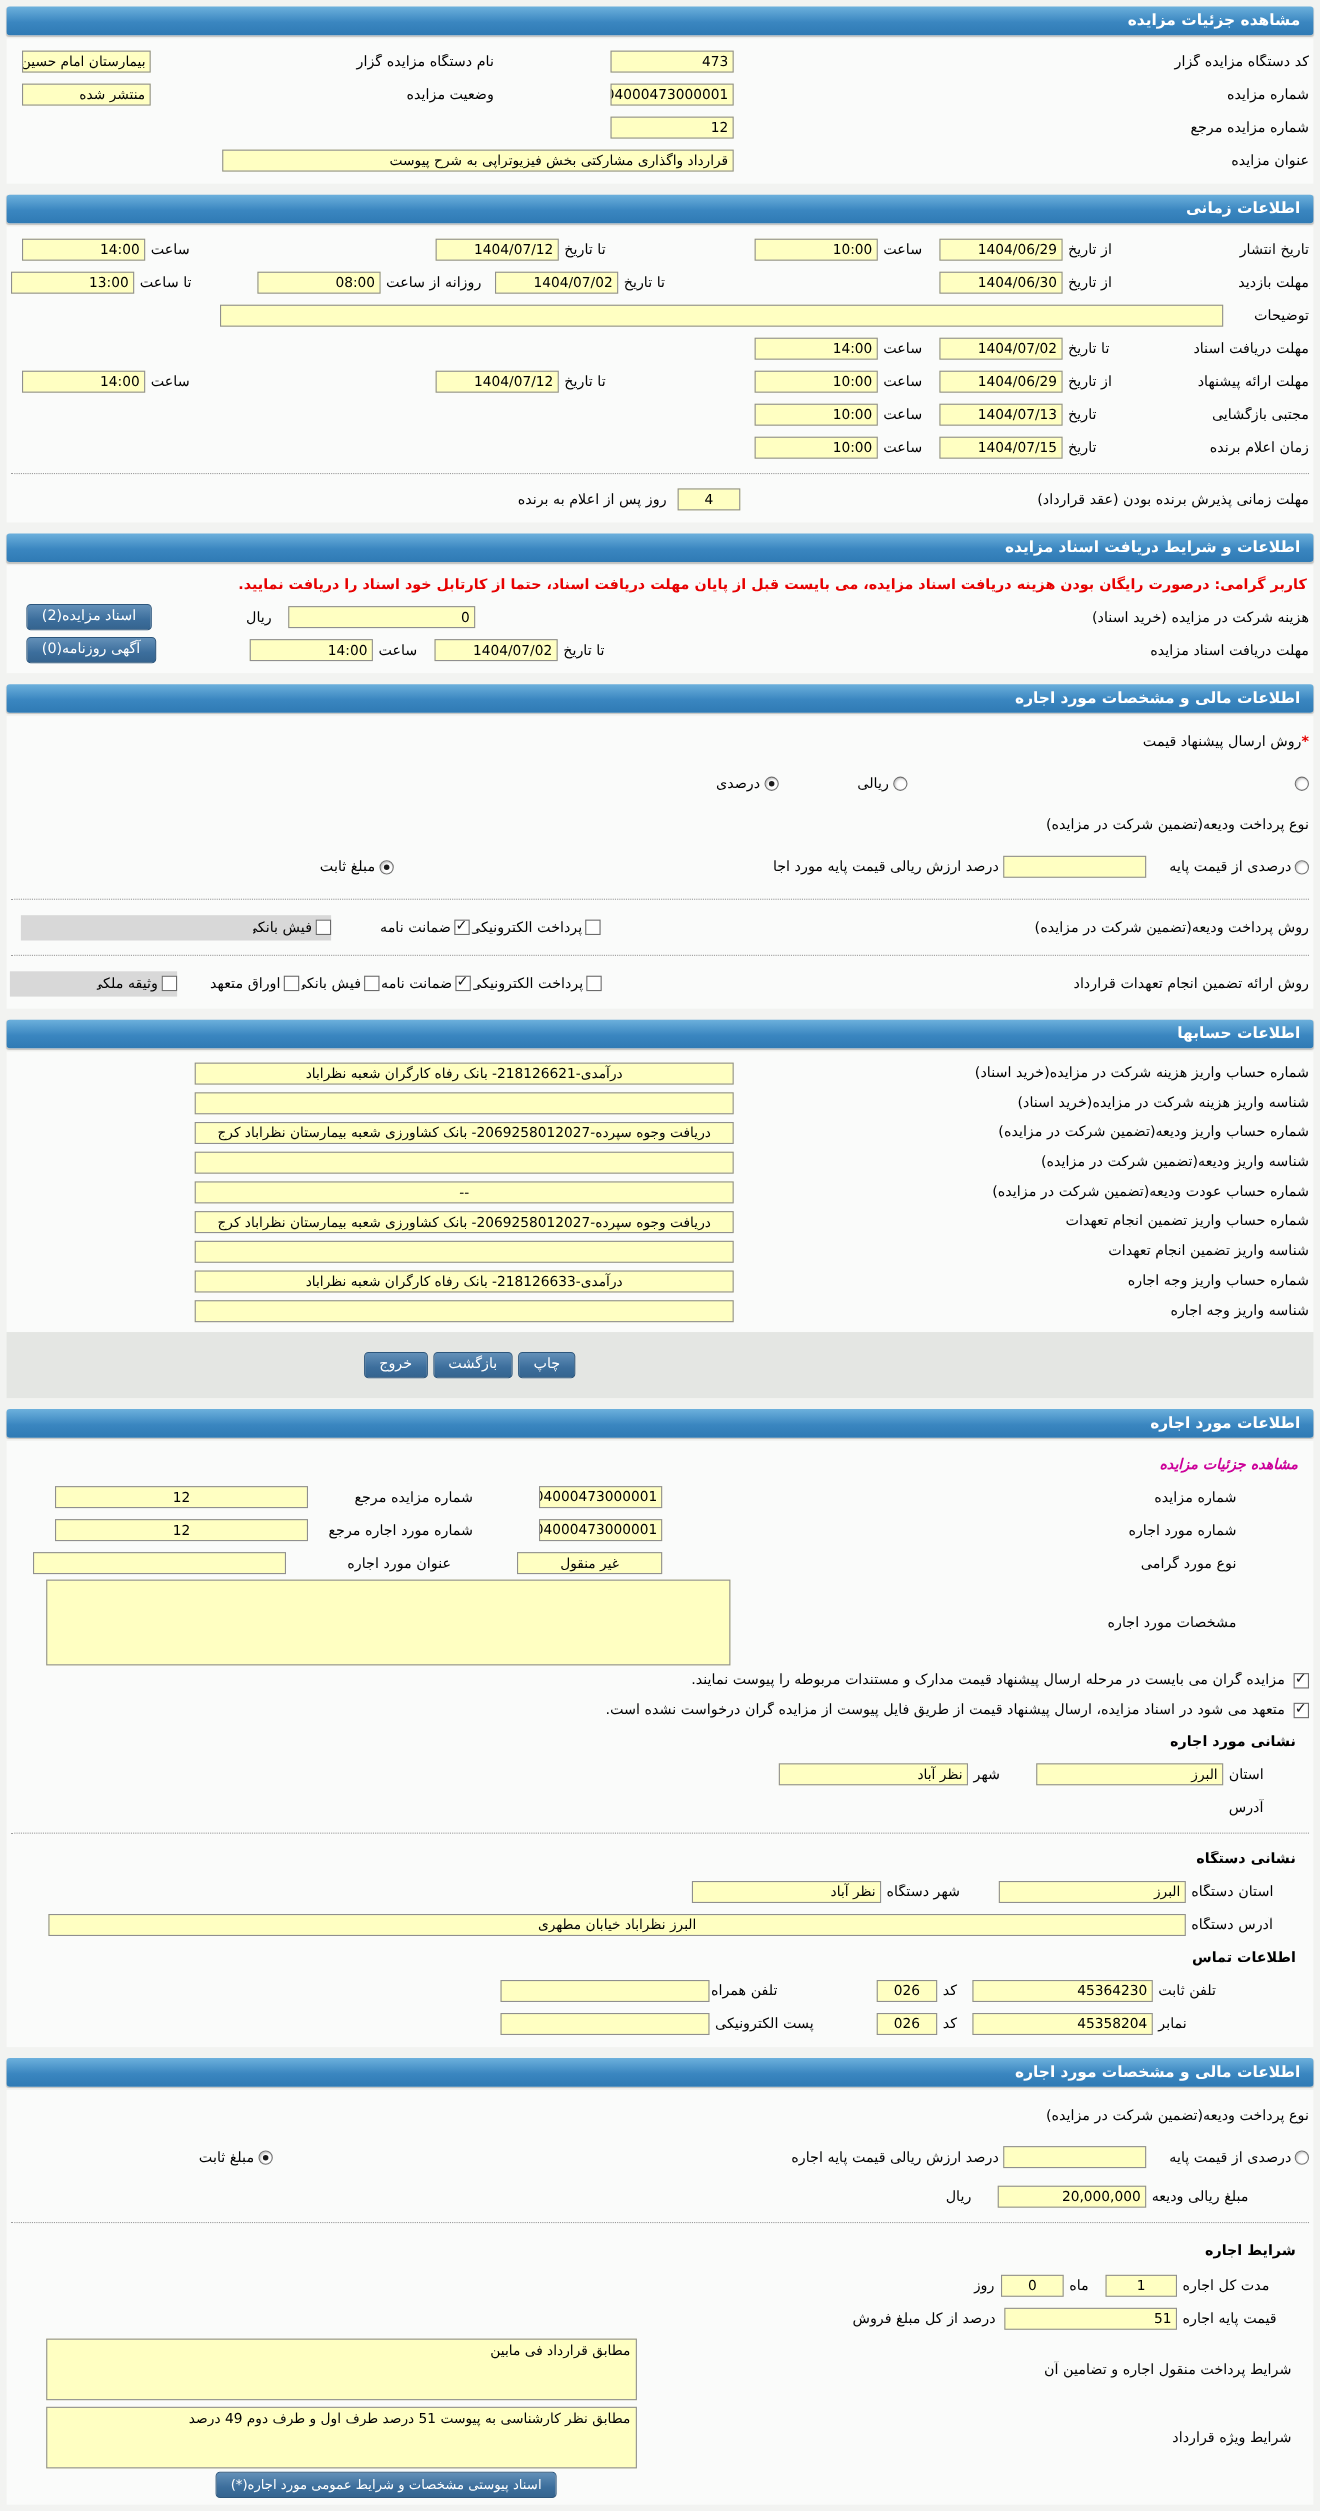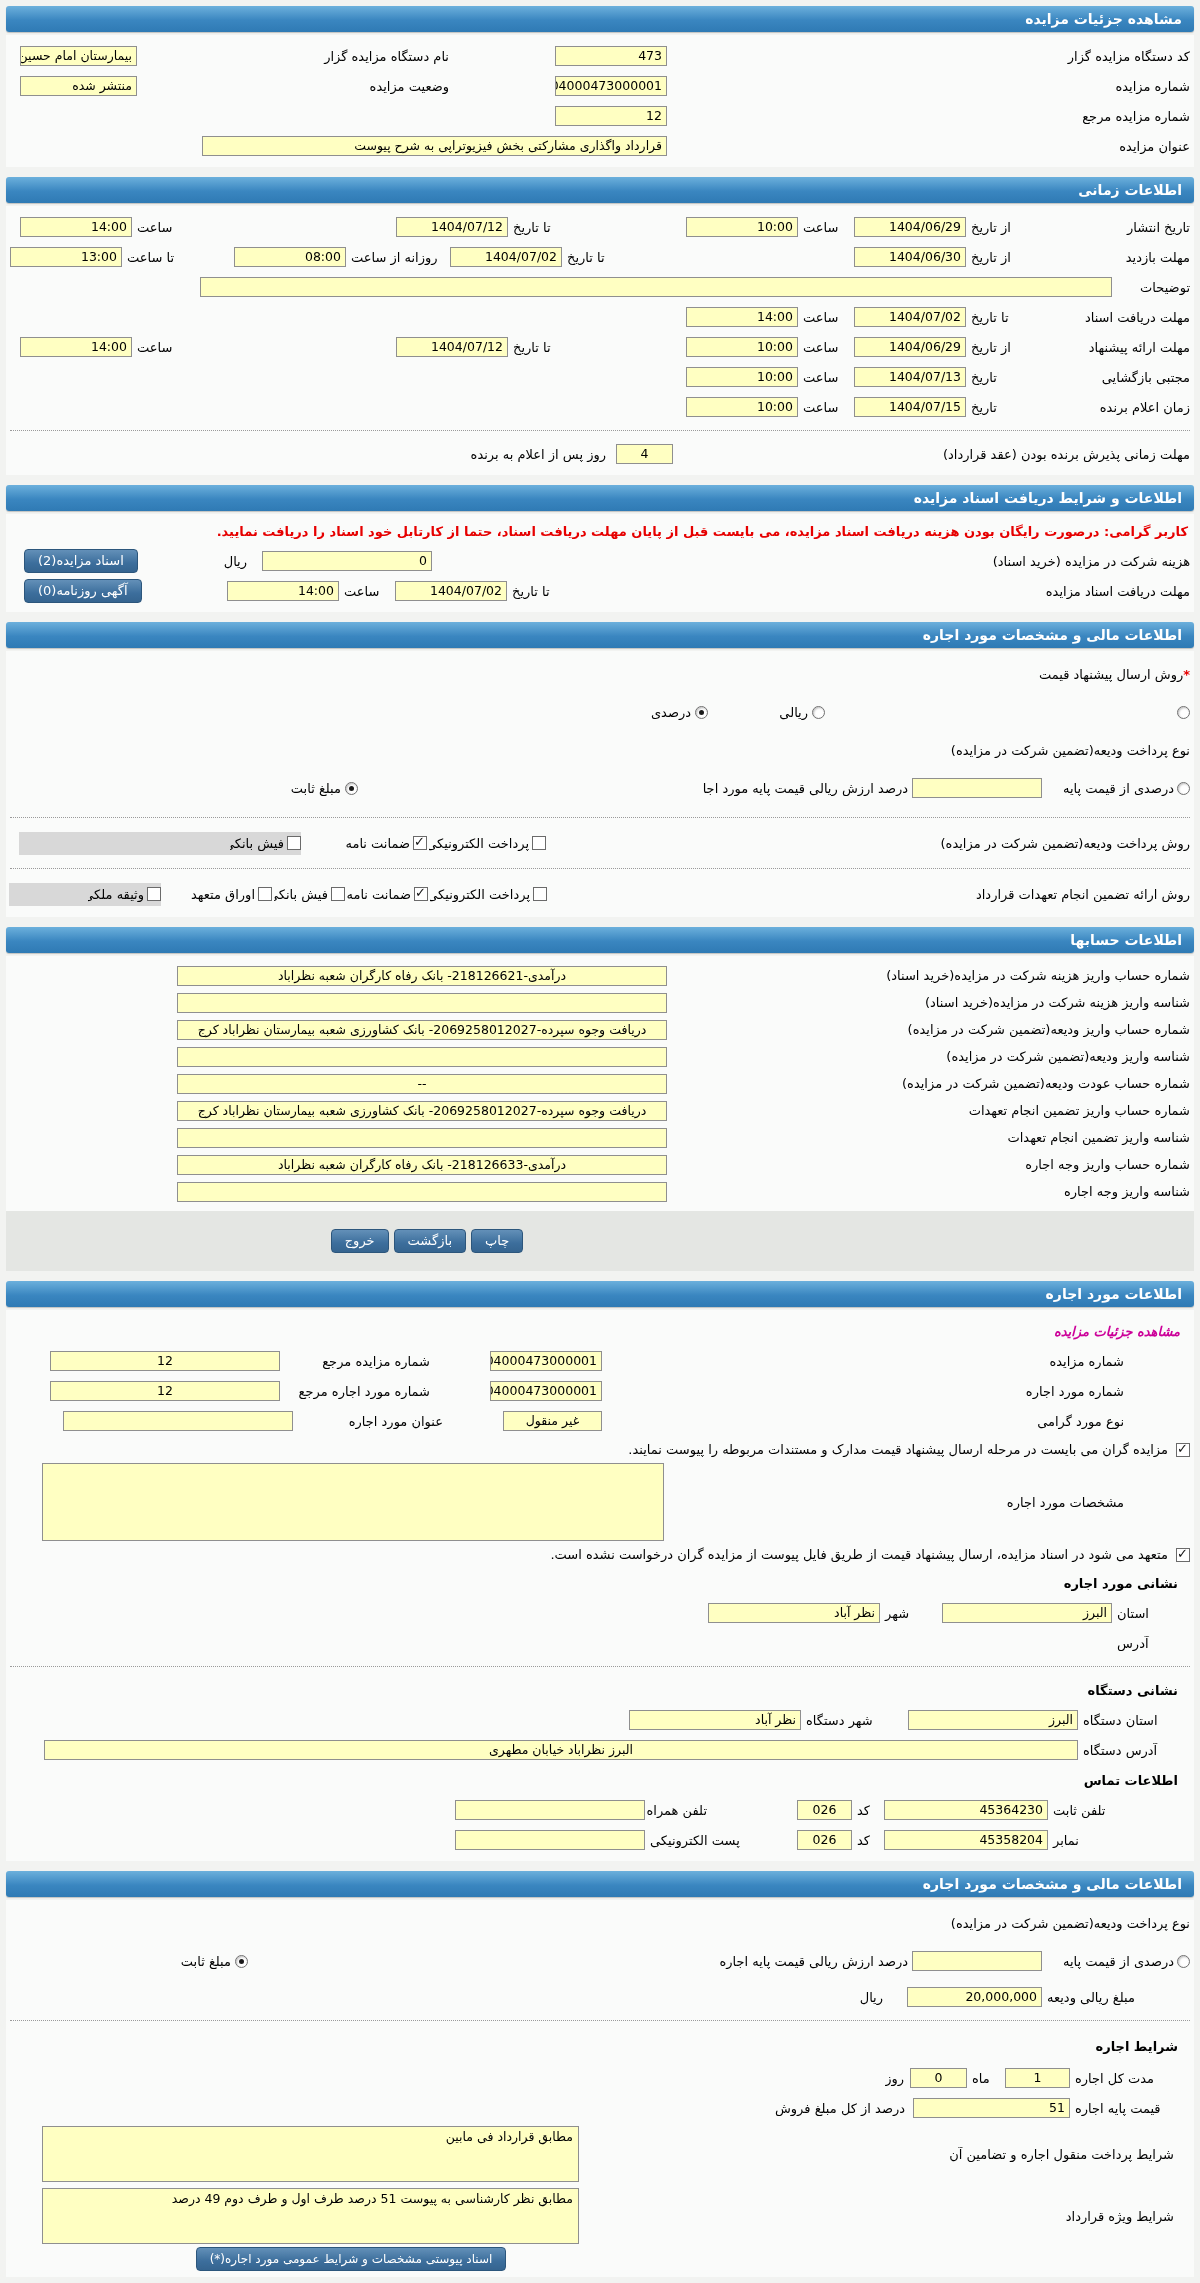--- a/index.html
+++ b/index.html
@@ -325,35 +325,35 @@
       <span class="lbl" style="width:522px">شماره مورد اجاره</span>
       <span class="inp" style="width:112px">5104000473000001</span>
       <span class="sp" style="width:60px"></span>
       <span class="lbl" style="width:140px">شماره مورد اجاره مرجع</span>
       <span class="sp" style="width:10px"></span>
       <span class="inp center" style="width:230px">12</span>
     </div>
     <div class="row">
       <span class="sp" style="width:66px"></span>
       <span class="lbl" style="width:522px">نوع مورد گرامی</span>
-      <span class="inp center" style="width:99px">غیر منقول</span>
+      <span class="inp center" style="width:132px">غیر منقول</span>
       <span class="sp" style="width:60px"></span>
       <span class="lbl" style="width:140px">عنوان مورد اجاره</span>
       <span class="sp" style="width:10px"></span>
       <span class="inp" style="width:230px"></span>
     </div>
-    <div class="row row-s">
-      <span class="cb on"></span>
-      <span class="sp" style="width:8px"></span>
-      <span class="lbl">مزایده گران می بایست در مرحله ارسال پیشنهاد قیمت مدارک و مستندات مربوطه را پیوست نمایند.</span>
-    </div>
     <div class="row row-top">
       <span class="sp" style="width:66px"></span>
       <span class="lbl" style="width:460px">مشخصات مورد اجاره</span>
       <span class="ta" style="width:622px;height:78px"></span>
+    </div>
+    <div class="row row-s">
+      <span class="cb on"></span>
+      <span class="sp" style="width:8px"></span>
+      <span class="lbl">مزایده گران می بایست در مرحله ارسال پیشنهاد قیمت مدارک و مستندات مربوطه را پیوست نمایند.</span>
     </div>
     <div class="row row-s">
       <span class="cb on"></span>
       <span class="sp" style="width:8px"></span>
       <span class="lbl">متعهد می شود در اسناد مزایده، ارسال پیشنهاد قیمت از طریق فایل پیوست از مزایده گران درخواست نشده است.</span>
     </div>
     <div class="row">
       <span class="sp" style="width:12px"></span>
       <span class="lbl bold">نشانی مورد اجاره</span>
     </div>

